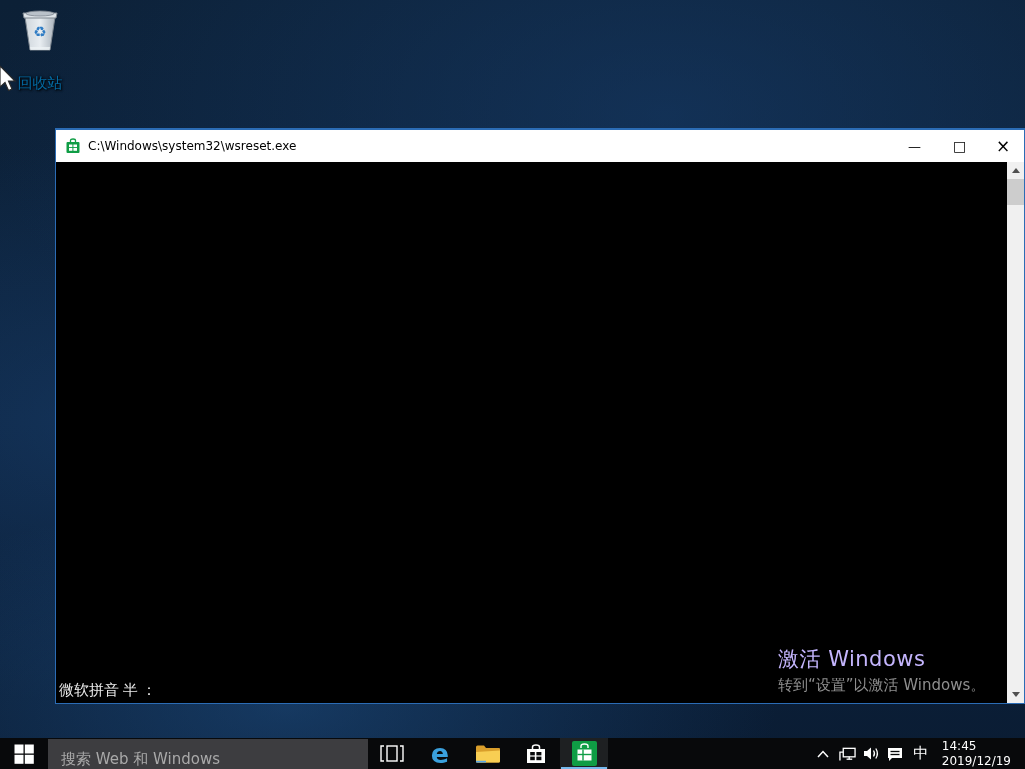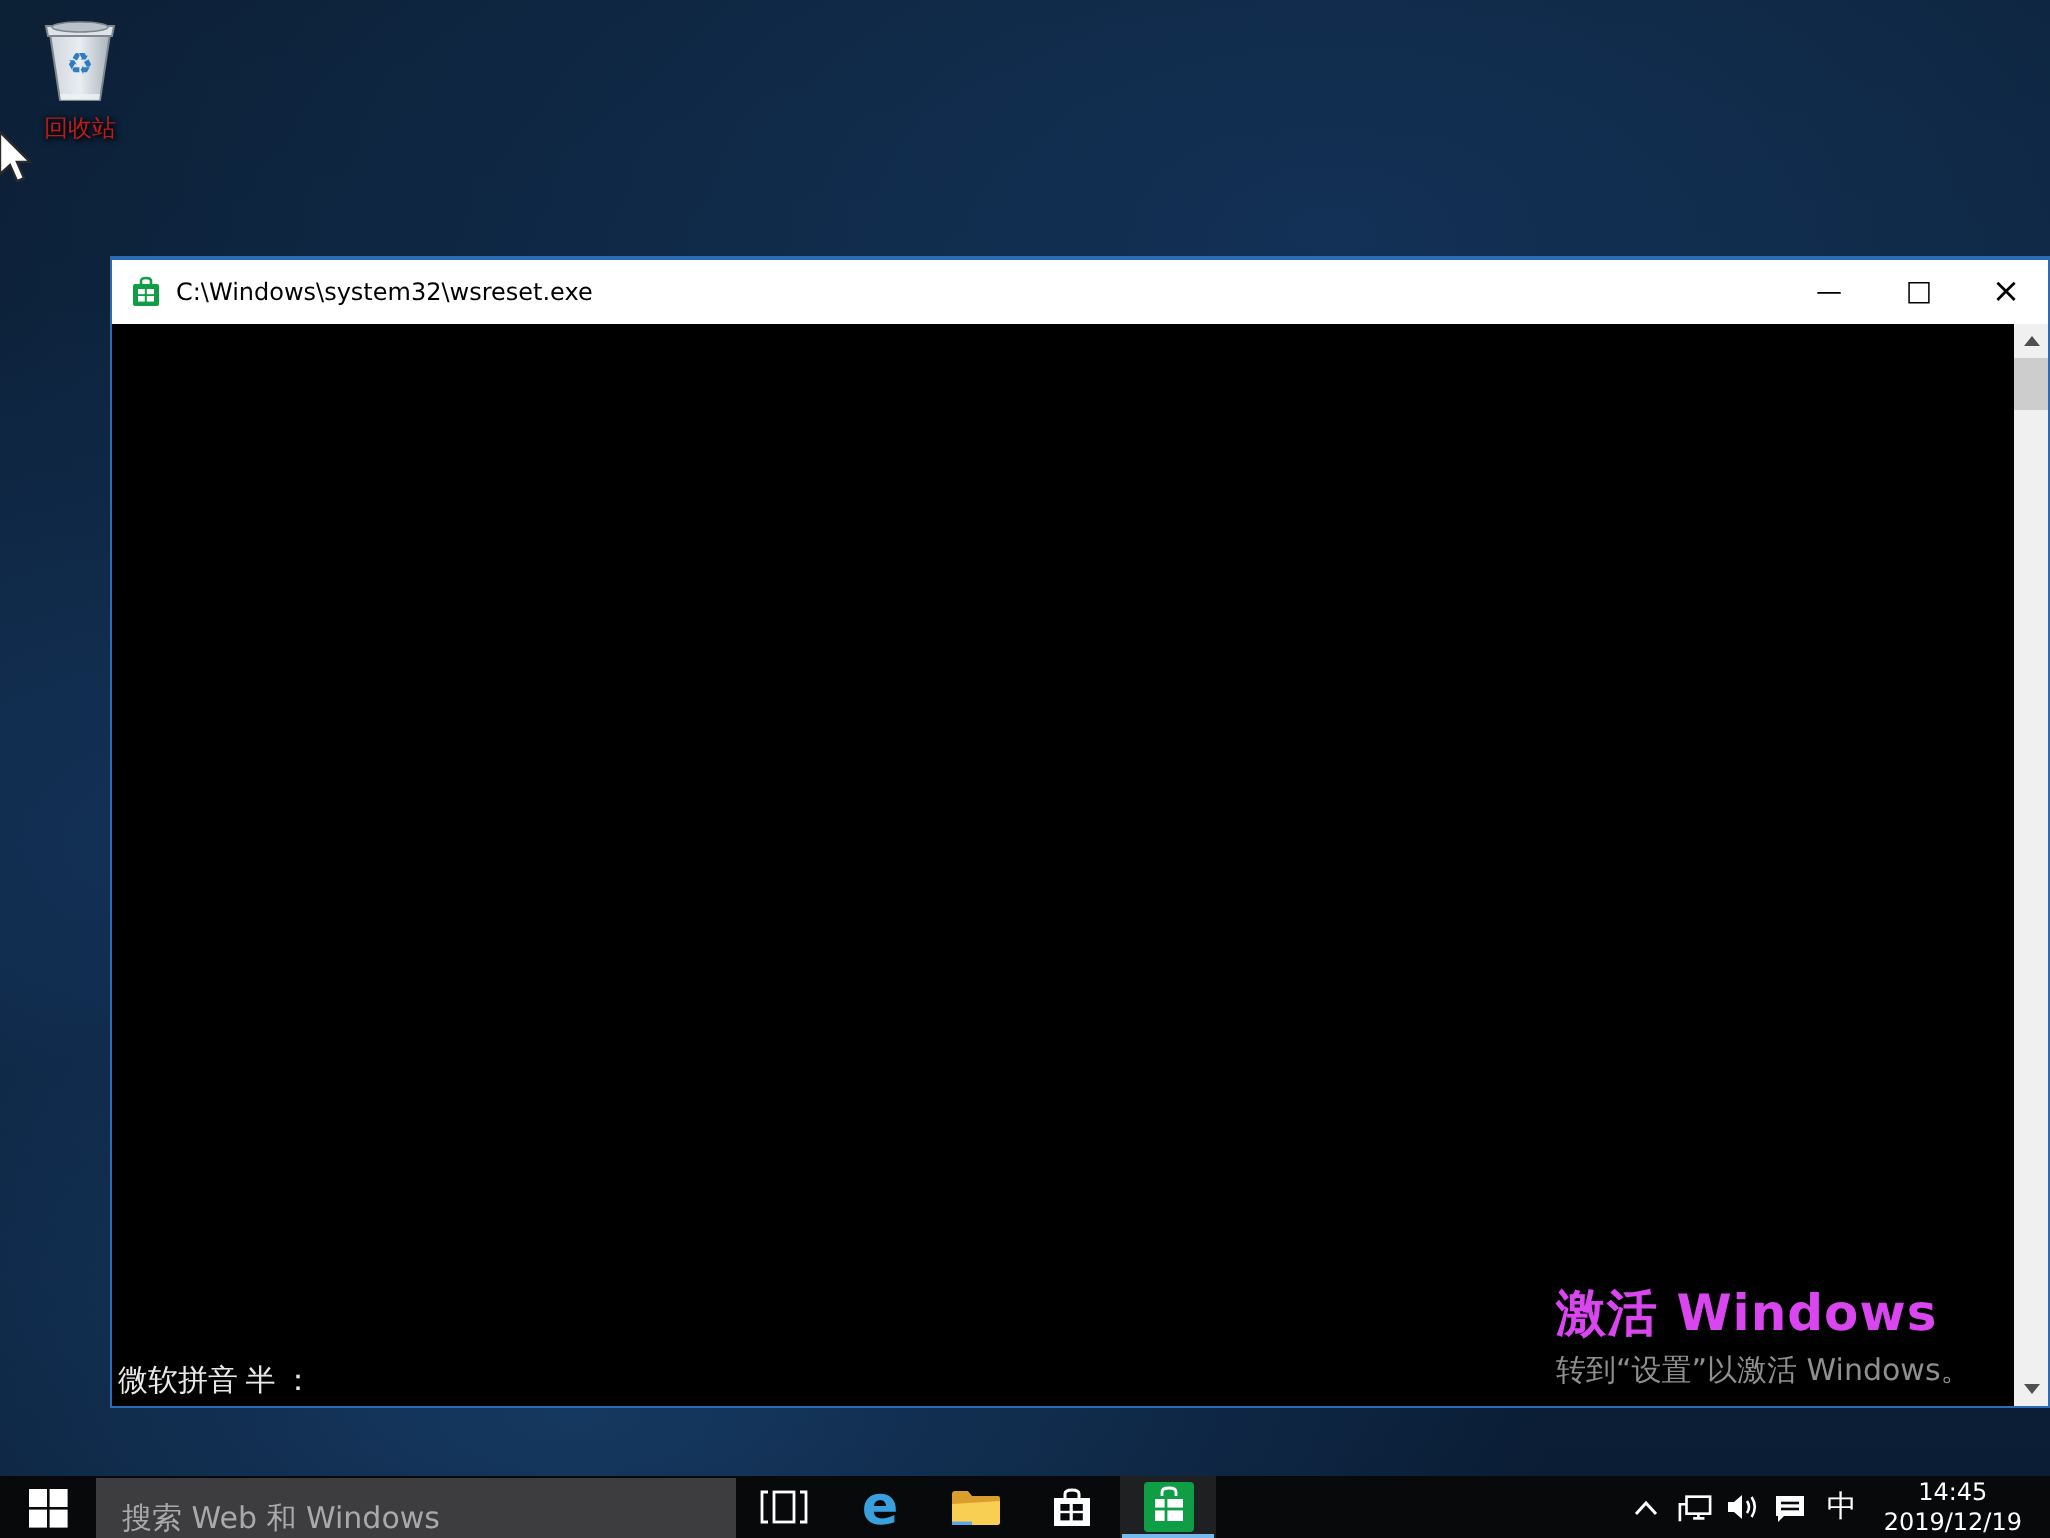--- a/index.html
+++ b/index.html
@@ -11,21 +11,21 @@
       radial-gradient(ellipse 700px 300px at 28% 92%, rgba(35,90,150,0.45), rgba(0,0,0,0) 70%),
       radial-gradient(ellipse 900px 500px at 65% 15%, rgba(25,65,115,0.50), rgba(0,0,0,0) 75%),
       radial-gradient(ellipse 500px 400px at 8% 55%, rgba(30,75,130,0.35), rgba(0,0,0,0) 70%),
       linear-gradient(180deg, #0c2036 0%, #0d2440 55%, #0a1c33 100%);
   }
 
   
   .recycle-bin { position: absolute; left: 8px; top: 8px; width: 64px; text-align: center; }
   .recycle-bin .icon-wrap { width: 40px; height: 46px; margin: 0 auto; position: relative; }
   .recycle-bin .label {
-    margin-top: 2px; font-size: 12px; color: #b91c1c;
+    margin-top: 20px; font-size: 15px; color: #0369a1;
     text-shadow: 1px 1px 2px #000, 0 0 3px #000;
   }
 
   
   .cursor { position: absolute; left: -3px; top: 65px; z-index: 50; }
 
   
   .window {
     position: absolute; left: 55px; top: 128px; width: 970px; height: 576px;
     border: 1px solid #2b6cb5; border-top-width: 2px;
@@ -64,21 +64,21 @@
   .tri-down { width: 0; height: 0; border-left: 4px solid transparent; border-right: 4px solid transparent; border-top: 5px solid #505050; }
   .sb-thumb { position: absolute; left: 0; right: 0; top: 17px; height: 26px; background: #cdcdcd; }
 
   .ime-status {
     position: absolute; left: 3px; bottom: 3px;
     font-family: Liberation Serif, serif;
     font-size: 15px; color: #e9e9e9; white-space: pre;
   }
 
   .watermark { position: absolute; left: 722px; bottom: 8px; }
-  .wm-title { font-size: 25px; color: #d946ef; letter-spacing: 0.5px; font-weight: bold; }
+  .wm-title { font-size: 21px; color: #c4b5fd; letter-spacing: 0.5px; }
   .wm-sub   { font-size: 15px; color: #8f8f8f; margin-top: 3px; }
 
   
   .taskbar {
     position: absolute; left: 0; bottom: 0; width: 1025px; height: 31px;
     background: #08090b; display: flex; align-items: stretch; z-index: 100;
   }
   .tb-btn {
     display: flex; align-items: center; justify-content: center;
     width: 48px; height: 100%; position: relative; cursor: default;
@@ -98,21 +98,21 @@
   .active-underline {
     position: absolute; left: 1px; right: 1px; bottom: 0; height: 2px; background: #76b9ed;
   }
   .edge-glyph { font-size: 27px; font-weight: bold; color: #3aa0dd; line-height: 1; }
 
   .tb-spacer { flex: 1 1 auto; }
   .tray { display: flex; align-items: center; gap: 7px; padding-right: 8px; }
   .tray-icon { display: flex; align-items: center; justify-content: center; width: 17px; height: 41px; }
   .ime-ind { color: #ffffff; font-size: 15px; width: 20px; text-align: center; }
   .clock {
-    color: #ffffff; font-size: 12px; line-height: 15px; text-align: center;
+    color: #ffffff; font-size: 12px; line-height: 15px; 
     padding: 0 6px 0 4px; min-width: 64px;
   }
 </style>
 </head>
 <body>
 
 <div class="recycle-bin">
   <div class="icon-wrap">
     <svg width="40" height="46" viewBox="0 0 40 46">
       <defs>

